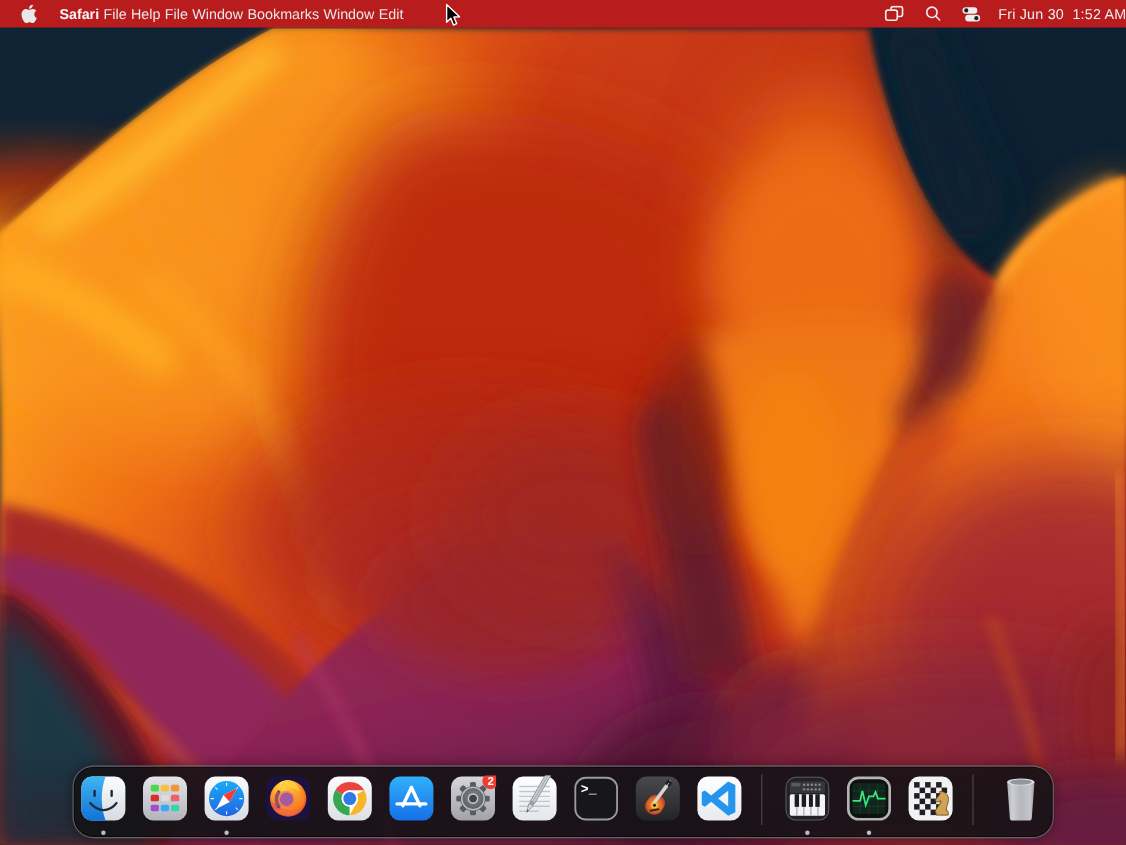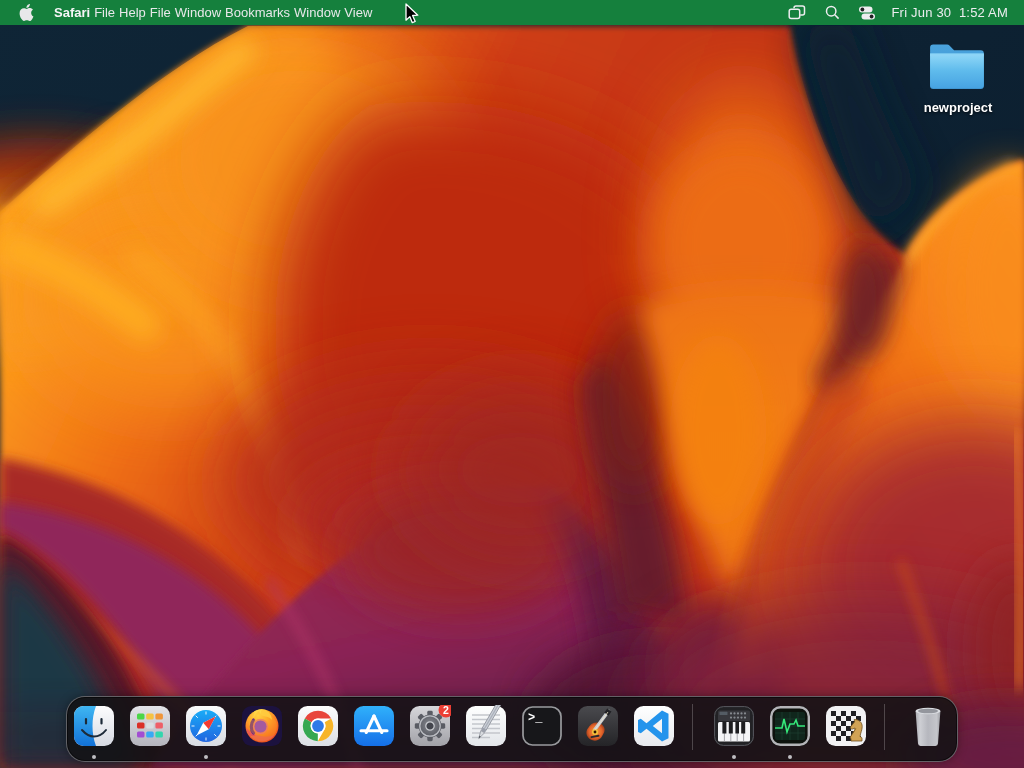--- a/index.html
+++ b/index.html
@@ -1,25 +1,25 @@
 <!DOCTYPE html>
 <html><head>
 <meta charset="utf-8">
 <style>
   html,body{margin:0;padding:0;width:1024px;height:768px;overflow:hidden;background:#000;}
   #screen{-webkit-font-smoothing:antialiased;position:relative;width:1024px;height:768px;font-family:"Liberation Sans",sans-serif;overflow:hidden;}
   #wall{position:absolute;left:0;top:0;width:1024px;height:768px;}
   
-  #menubar{position:absolute;left:0;top:0;width:1024px;height:25px;background:#15803d;display:flex;align-items:center;color:#e8e8ea;font-size:13px;}
+  #menubar{position:absolute;left:0;top:0;width:1024px;height:25px;background:#b91c1c;display:flex;align-items:center;color:#e8e8ea;font-size:13px;}
   #menubar .apple{margin-left:19px;width:15px;height:17px;}
   #menubar .app{font-weight:bold;margin-left:20px;color:#f5f5f7;}
   #menubar .mi{margin-left:4px;}
   #menubar .right{position:absolute;right:0;top:0;height:25px;display:flex;align-items:center;color:#ededf0;}
   #menubar .clock{}
-  #menubar .clock{font-size:13px;margin-right:16px;margin-left:15px;letter-spacing:0.2px;}
+  #menubar .clock{font-size:13px;margin-right:0;margin-left:15px;letter-spacing:0.2px;}
   
   #folder{position:absolute;left:920px;top:39px;width:76px;text-align:center;}
   #folder .lbl{margin-top:5px;color:#fff;font-size:13px;font-weight:bold;text-shadow:0 1px 3px rgba(0,0,0,0.75);}
   
   #dock{position:absolute;left:66px;top:696px;width:892px;height:66px;background:rgba(18,18,21,0.88);border:1px solid rgba(160,160,165,0.55);box-shadow:inset 0 0 0 1px rgba(0,0,0,0.5), 0 0 10px rgba(0,0,0,0.35);border-radius:19px;box-sizing:border-box;}
   .dicon{position:absolute;top:9px;width:42px;height:42px;}
   .dsep{position:absolute;top:8px;width:1px;height:46px;background:rgba(255,255,255,0.22);}
   .ddot{position:absolute;top:755px;width:4px;height:4px;border-radius:50%;background:rgba(220,220,225,0.85);}
 </style>
 </head>
@@ -148,21 +148,21 @@
   <svg class="apple" width="13" height="16" viewBox="0 0 814 1000">
         <path fill="#e8e8ea" d="M788.1 340.9c-5.8 4.5-108.2 62.2-108.2 190.5 0 148.4 130.3 200.9 134.2 202.2-.6 3.2-20.7 71.9-68.7 141.9-42.8 61.6-87.5 123.1-155.5 123.1s-85.5-39.5-164-39.5c-76.5 0-103.7 40.8-165.9 40.8s-105.6-57-155.5-127C46.7 790.7 0 663 0 541.8c0-194.4 126.4-297.5 250.8-297.5 66.1 0 121.2 43.4 162.7 43.4 39.5 0 101.1-46 176.3-46 28.5 0 130.9 2.6 198.3 99.2zm-234-181.5c31.1-36.9 53.1-88.1 53.1-139.3 0-7.1-.6-14.3-1.9-20.1-50.6 1.9-110.8 33.7-147.1 75.8-28.5 32.4-55.1 83.6-55.1 135.5 0 7.8 1.3 15.6 1.9 18.1 3.2.6 8.4 1.3 13.6 1.3 45.4 0 102.5-30.4 135.5-71.3z"></path>
       </svg>
   <span class="app">Safari</span>
   <span class="mi">File</span>
   <span class="mi">Help</span>
   <span class="mi">File</span>
   <span class="mi">Window</span>
   <span class="mi">Bookmarks</span>
   <span class="mi">Window</span>
-  <span class="mi">View</span>
+  <span class="mi">Edit</span>
   <div class="right">
     <svg width="18" height="15" viewBox="0 0 18 15" style="margin-right:19px">
           <g fill="none" stroke="#ededf0" stroke-width="1.5">
             <path d="M6,3.2 V3 a2,2 0 0 1 2,-2 H 14.5 a2,2 0 0 1 2,2 V 8 a2,2 0 0 1 -2,2 H 12.2"></path>
             <rect x="1.2" y="4.2" width="10.5" height="9.2" rx="2"></rect>
           </g>
         </svg>
     <svg width="15" height="15" viewBox="0 0 15 15" style="margin-right:18px">
           <g fill="none" stroke="#ededf0" stroke-width="1.5">
             <circle cx="6.2" cy="6.2" r="4.7"></circle>
@@ -172,40 +172,20 @@
     <svg width="18" height="14" viewBox="0 0 18 14">
           <rect x="1" y="0.5" width="13.5" height="6" rx="3" fill="#ededf0"></rect>
           <circle cx="4.4" cy="3.5" r="1.9" fill="#1f1f21"></circle>
           <rect x="3.5" y="7.5" width="13.5" height="6" rx="3" fill="#ededf0"></rect>
           <circle cx="13.6" cy="10.5" r="1.9" fill="#1f1f21"></circle>
         </svg>
     <span class="clock">Fri Jun 30&nbsp;&nbsp;1:52 AM</span>
   </div>
 </div>
 
-<div id="folder">
-  <svg width="62" height="56" viewBox="0 0 60 52" style="margin:0 auto;display:block;" preserveAspectRatio="none">
-    <defs>
-      <linearGradient id="foldB" x1="0" y1="0" x2="0" y2="1">
-        <stop offset="0" stop-color="#7acbf2"></stop>
-        <stop offset="0.08" stop-color="#8ad4f6"></stop>
-        <stop offset="0.5" stop-color="#5fbbec"></stop>
-        <stop offset="1" stop-color="#47a3e2"></stop>
-      </linearGradient>
-      <linearGradient id="foldT" x1="0" y1="0" x2="0" y2="1">
-        <stop offset="0" stop-color="#4aa3dd"></stop>
-        <stop offset="1" stop-color="#3f96d2"></stop>
-      </linearGradient>
-    </defs>
-    <path d="M3,8 a3,3 0 0 1 3,-3 h13.5 a3,3 0 0 1 2.2,1 l4.5,4.5 h25.8 a3,3 0 0 1 3,3 v30 a3,3 0 0 1 -3,3 H6 a3,3 0 0 1 -3,-3 Z" fill="url(#foldT)"></path>
-    <path d="M3,13.5 h52 v29 a3,3 0 0 1 -3,3 H6 a3,3 0 0 1 -3,-3 Z" fill="url(#foldB)"></path>
-    <path d="M3,13.5 h52 v2.5 H3 Z" fill="#8ed5f6" opacity="0.85"></path>
-  </svg>
-  <div class="lbl">newproject</div>
-</div>
 
 <div id="dock"></div>
 
 <svg class="dicon" style="left:73px;top:705px" viewBox="0 0 42 42">
   <defs>
     <linearGradient id="finW" x1="0" y1="0" x2="0" y2="1">
           <stop offset="0" stop-color="#fdfdfe"></stop>
           <stop offset="1" stop-color="#d6dae2"></stop>
         </linearGradient>
     <linearGradient id="finB" x1="0" y1="0" x2="0" y2="1">

